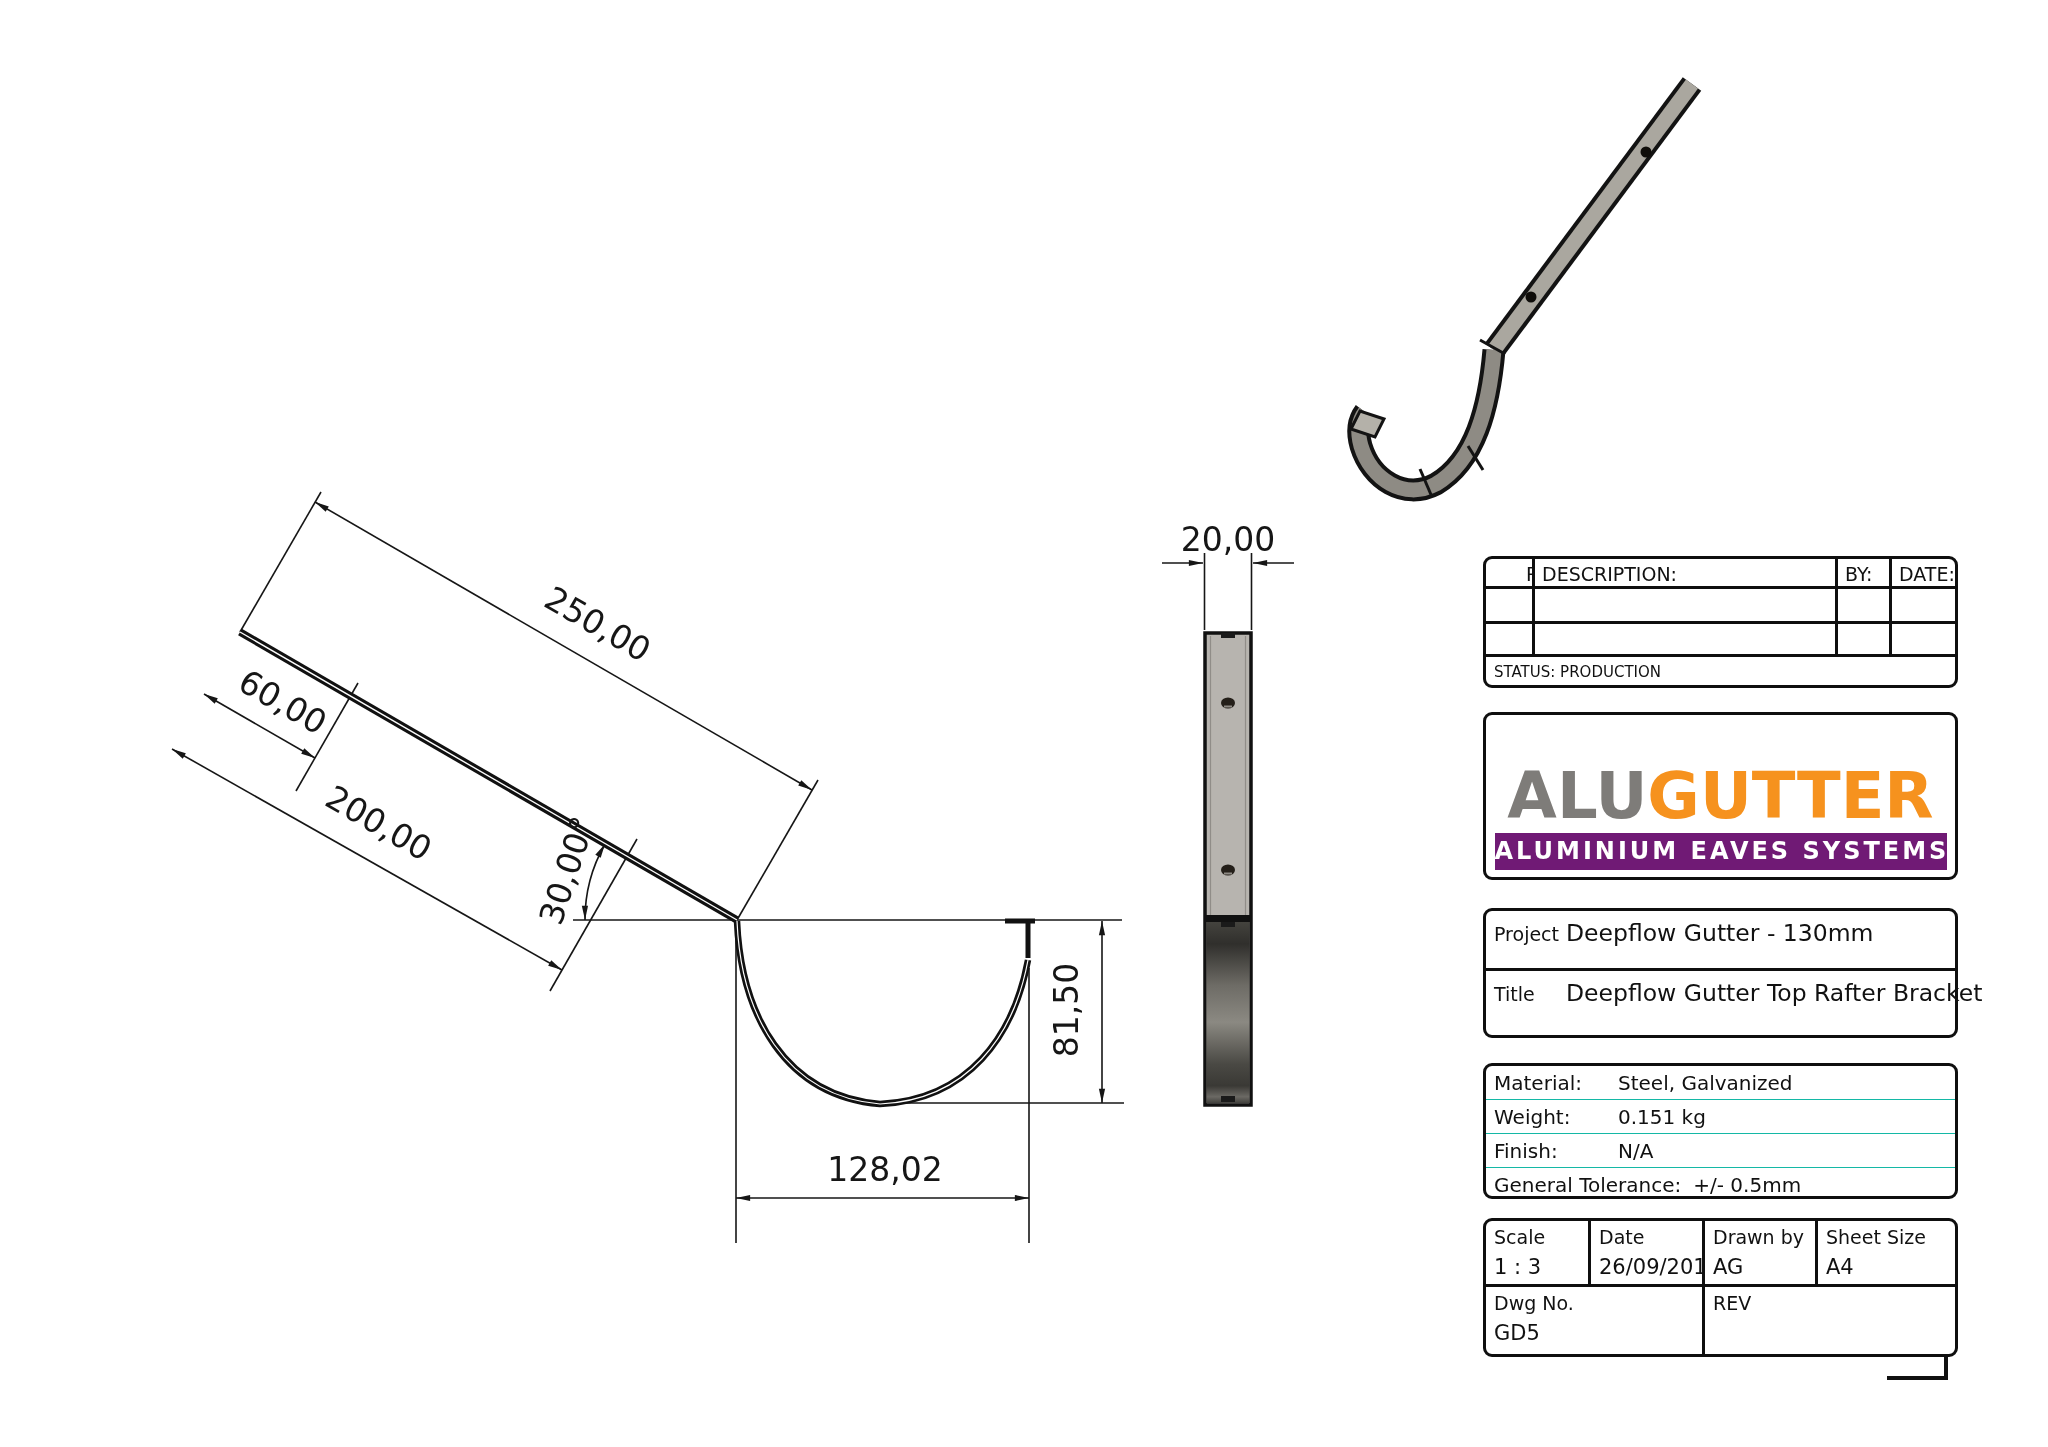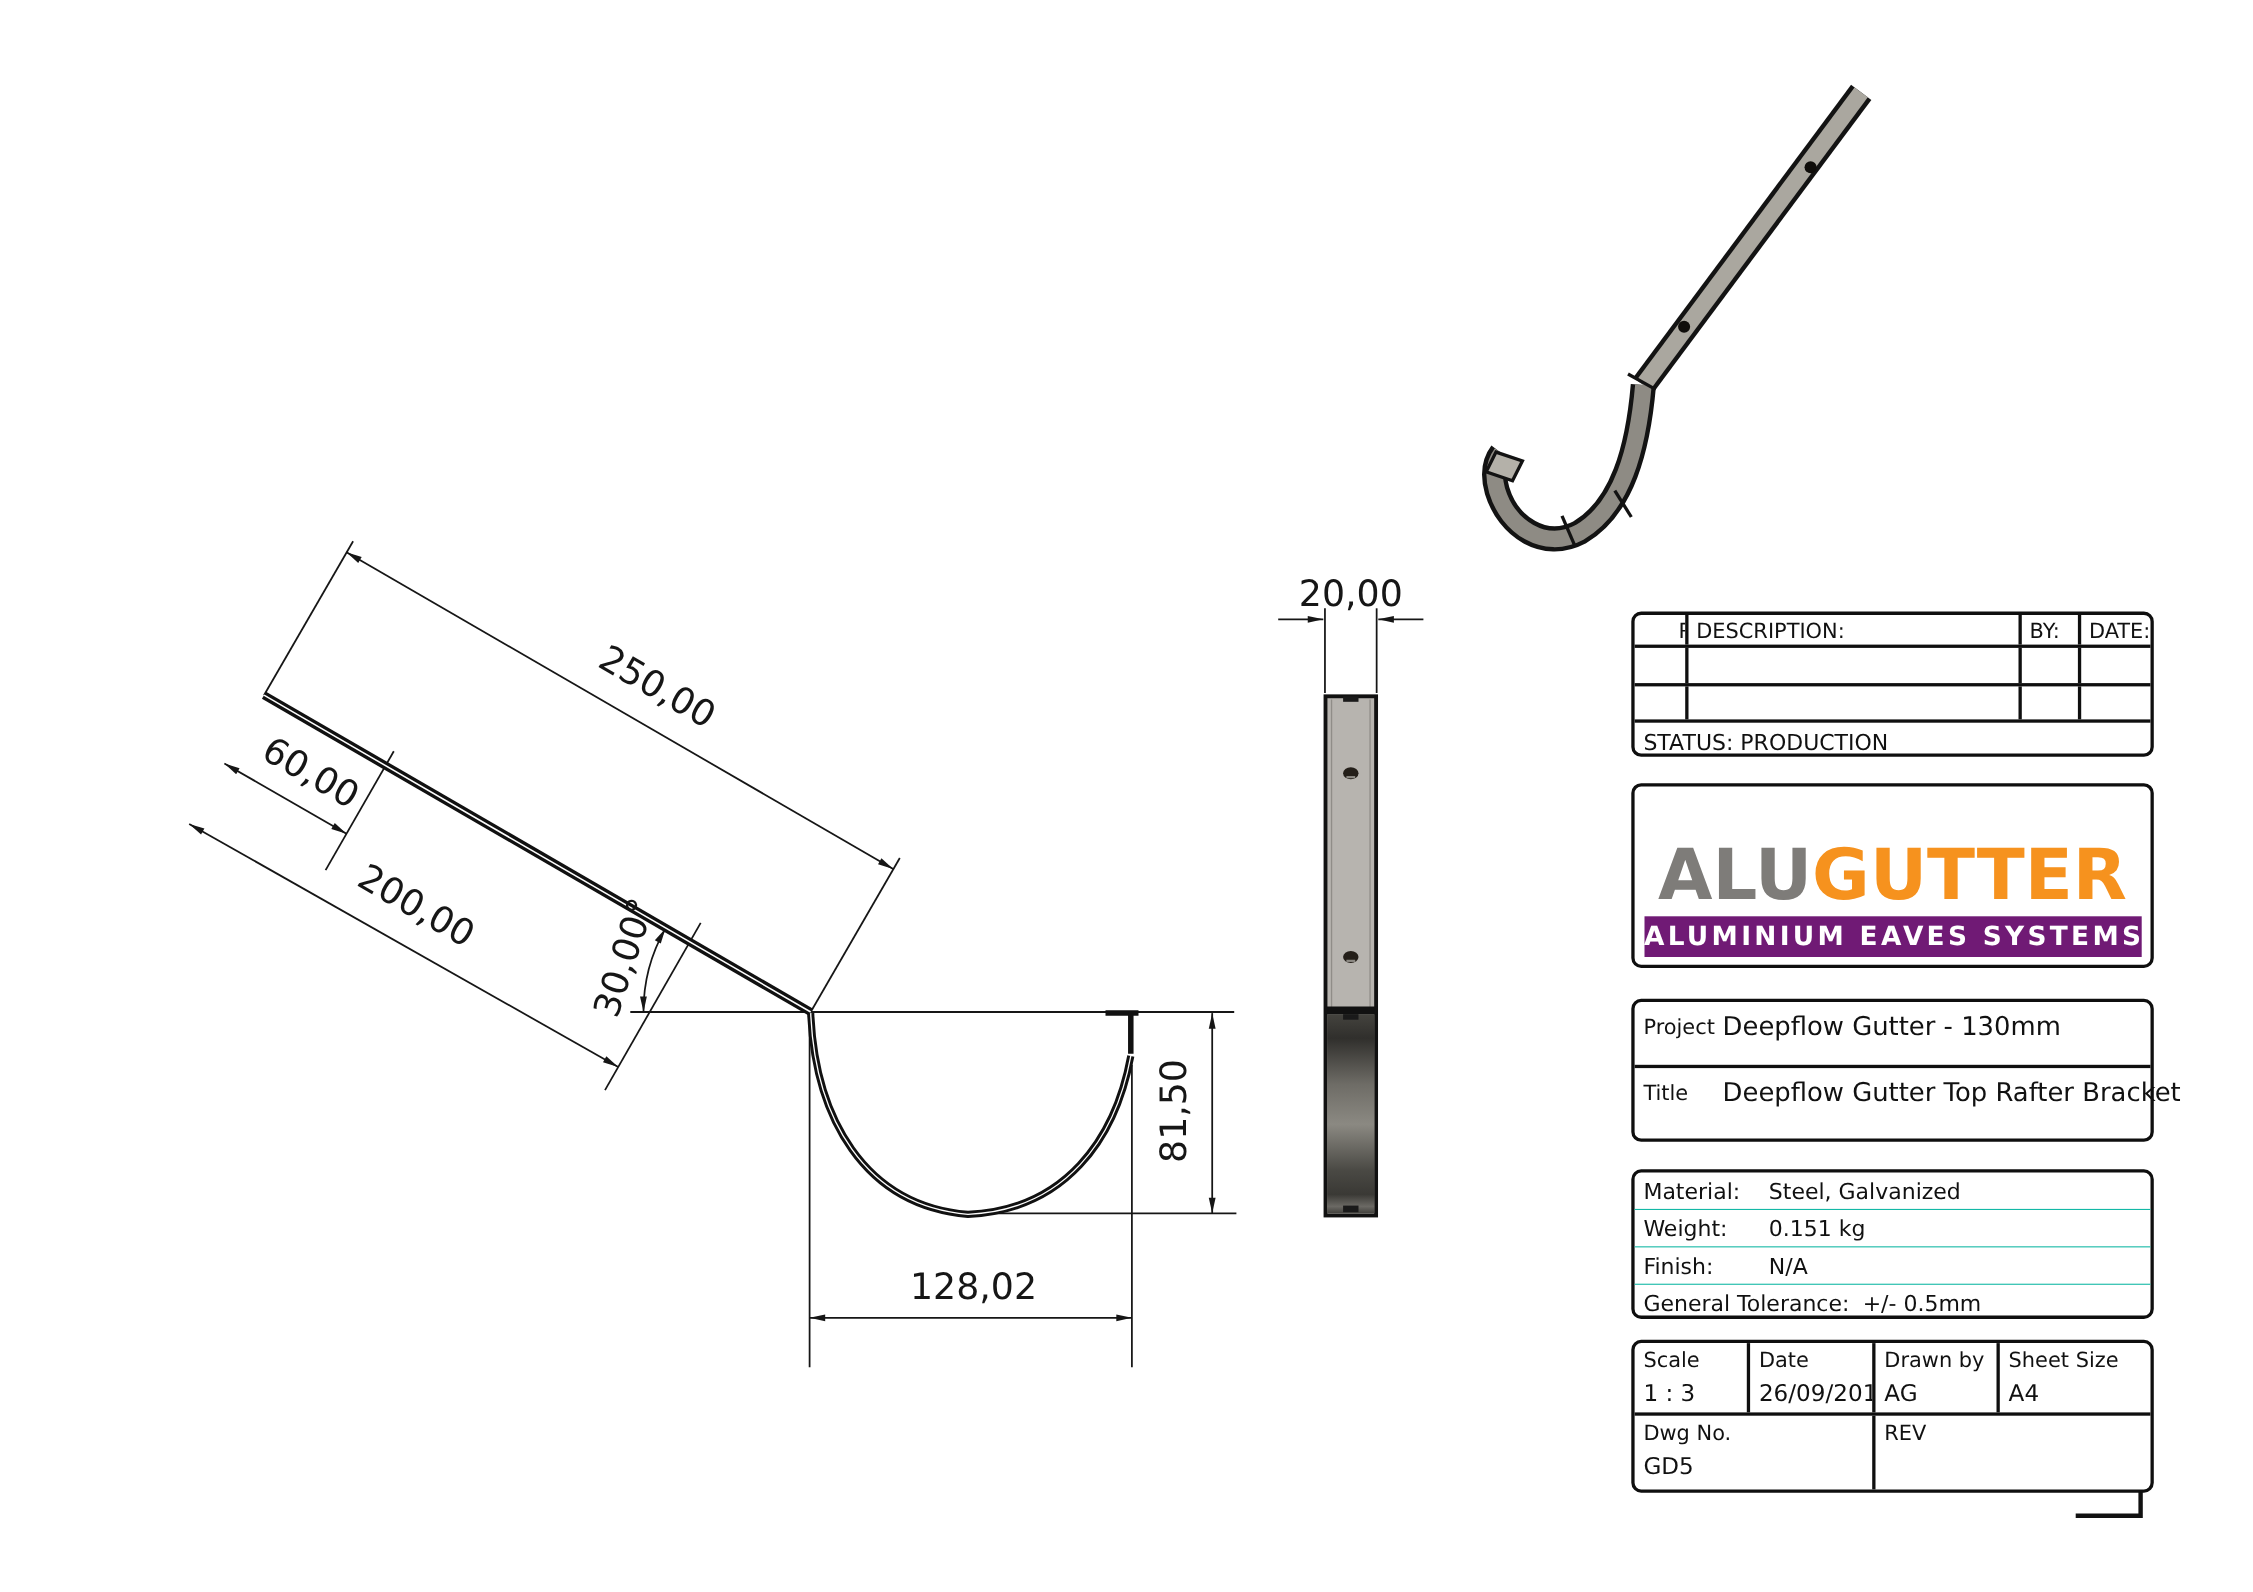--- a/index.html
+++ b/index.html
@@ -9,39 +9,39 @@
   .dim{font-size:33px;text-anchor:middle;}
   .tb-box{position:absolute;left:1483px;width:475px;border:3px solid #0f0f0f;
           border-radius:9px;background:#fff;box-sizing:border-box;}
   
   .rev-row{display:flex;border-bottom:3px solid #0f0f0f;box-sizing:border-box;}
   .rev-row:last-child{border-bottom:none;}
   .rev-cell{border-right:3px solid #0f0f0f;box-sizing:border-box;
             font-size:19px;padding:4px 0 0 7px;white-space:nowrap;overflow:hidden;}
   .rev-cell:last-child{border-right:none;}
   .c-rev{width:49px;padding-left:40px;} .c-desc{width:303px;} .c-by{width:54px;} .c-date{flex:1;}
-  .status-row{font-size:20px;padding:6px 0 0 8px;}
+  .status-row{font-size:15px;padding:6px 0 0 8px;}
   
   .logo-box{display:flex;flex-direction:column;align-items:center;justify-content:center;}
   .logo-line{font-weight:bold;font-size:64px;letter-spacing:0px;line-height:64px;white-space:nowrap;margin-top:41px;}
   .logo-gray{color:#7e7c79;} .logo-orange{color:#f6921e;}
   .logo-banner{margin-top:5px;background:#701a75;color:#ffffff;font-weight:bold;
                font-size:24px;letter-spacing:3px;text-align:center;width:452px;
                padding:4px 0 5px 0;white-space:nowrap;}
   
   .pt-row{display:flex;align-items:flex-start;box-sizing:border-box;padding:8px 0 0 8px;}
   .pt-label{font-size:19px;width:72px;flex:none;padding-top:4px;}
   .pt-value{font-size:23.5px;white-space:nowrap;}
   
   .spec-row{display:flex;align-items:baseline;border-bottom:1px solid #14b8a6;
             box-sizing:border-box;height:34px;padding:5px 0 0 8px;}
   .spec-row:last-child{border-bottom:none;}
   .spec-label{font-size:20px;flex:none;}
   .spec-w{width:112px;}
-  .spec-value{font-size:20px;margin-left:2px;white-space:nowrap;}
+  .spec-value{font-size:20px;margin-left:12px;white-space:nowrap;}
   .spec-row.tol .spec-value{margin-left:12px;}
   
   .info-row1{display:flex;border-bottom:3px solid #0f0f0f;height:66px;box-sizing:border-box;}
   .info-cell{border-right:3px solid #0f0f0f;box-sizing:border-box;padding:5px 0 12px 8px;overflow:hidden;}
   .info-cell:last-child{border-right:none;}
   .ic-scale{width:105px;} .ic-date{width:114px;} .ic-drawn{width:113px;} .ic-sheet{flex:1;}
   .info-row2{display:flex;height:67px;box-sizing:border-box;}
   .ic-dwg{width:219px;} .ic-rev{flex:1;}
   .info-label{font-size:19px;}
   .info-value{font-size:21px;margin-top:7px;}

